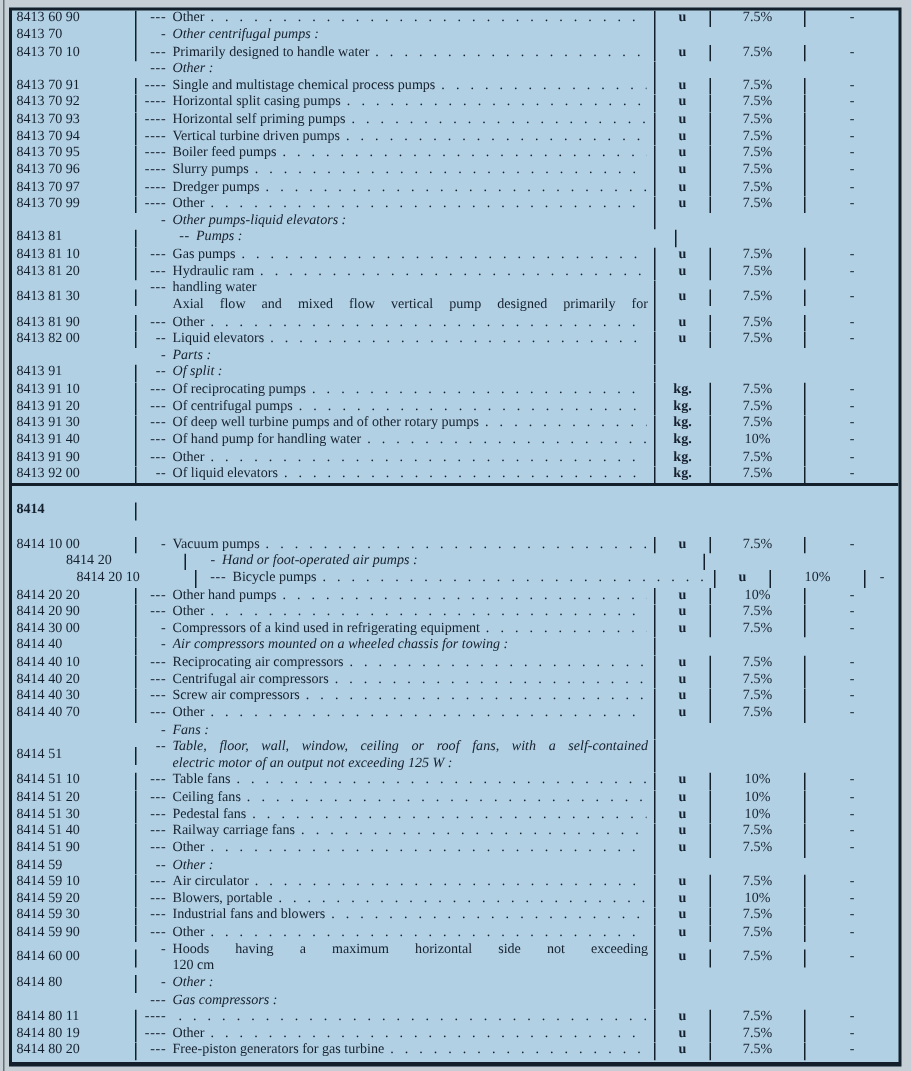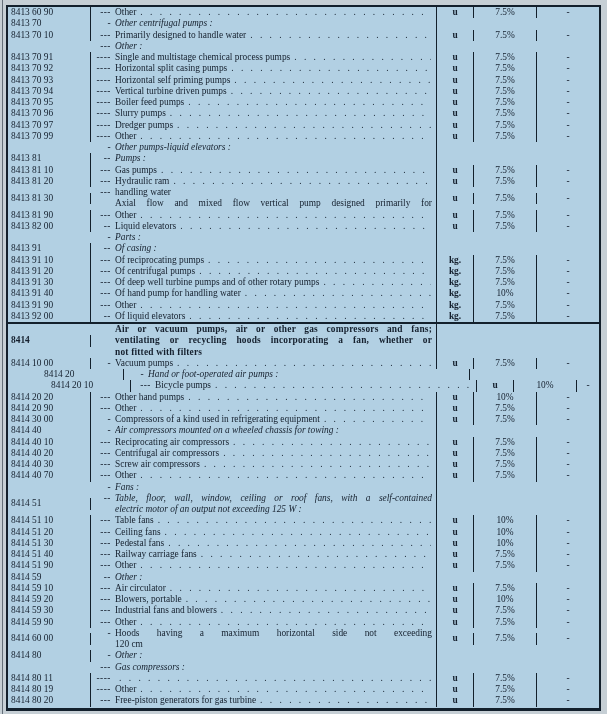--- a/index.html
+++ b/index.html
@@ -229,21 +229,21 @@
       <div class="dtext">
             <div class="dline">
               <span class="dtextspan">Other pumps-liquid elevators :</span>
             </div>
           </div>
     </div>
     <div class="c-unit"></div>
     <div class="c-rate"></div>
     <div class="c-note"></div>
   </div>
-      <div class="row group" style="height: 11.26px;">
+      <div class="row group" style="height: 11.26px; gap: 16px;">
     <div class="c-code">8413 81</div>
     <div class="c-desc">
       <span class="prefix">--</span>
       <div class="dtext">
             <div class="dline">
               <span class="dtextspan">Pumps :</span>
             </div>
           </div>
     </div>
     <div class="c-unit"></div>
@@ -336,21 +336,21 @@
     <div class="c-unit"></div>
     <div class="c-rate"></div>
     <div class="c-note"></div>
   </div>
       <div class="row group" style="height: 11.26px;">
     <div class="c-code">8413 91</div>
     <div class="c-desc">
       <span class="prefix">--</span>
       <div class="dtext">
             <div class="dline">
-              <span class="dtextspan">Of casing :</span>
+              <span class="dtextspan">Of split :</span>
             </div>
           </div>
     </div>
     <div class="c-unit"></div>
     <div class="c-rate"></div>
     <div class="c-note"></div>
   </div>
       <div class="row item" style="height: 11.26px;">
     <div class="c-code">8413 91 10</div>
     <div class="c-desc">
@@ -436,28 +436,20 @@
               <span class="dots"></span>
             </div>
           </div>
     </div>
     <div class="c-unit">kg.</div>
     <div class="c-rate">7.5%</div>
     <div class="c-note">-</div>
   </div>
       <div class="row section" style="height: 33.78px;">
     <div class="c-code">8414</div>
-    <div class="c-desc">
-      <span class="prefix"></span>
-      <div class="dtext">
-            <div class="jline stretch">Air or vacuum pumps, air or other gas compressors and fans;</div>
-            <div class="jline stretch">ventilating or recycling hoods incorporating a fan, whether or</div>
-            <div class="jline">not fitted with filters</div>
-          </div>
-    </div>
     <div class="c-unit"></div>
     <div class="c-rate"></div>
     <div class="c-note"></div>
   </div>
       <div class="row item" style="height: 11.26px;">
     <div class="c-code">8414 10 00</div>
     <div class="c-desc">
       <span class="prefix">-</span>
       <div class="dtext">
             <div class="dline">

